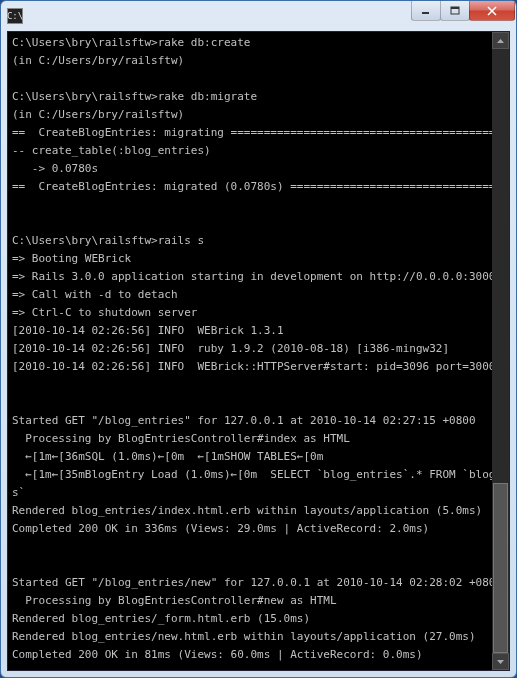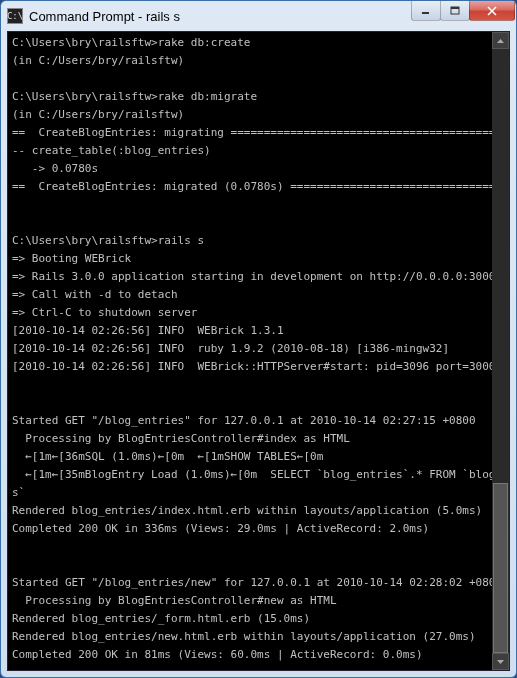--- a/index.html
+++ b/index.html
@@ -120,21 +120,20 @@
     background: #555;
     border: 1px solid #777;
   }
 </style>
 </head>
 <body>
 
 <div class="window">
   <div class="titlebar">
     <div class="title-icon">C:\</div>
-    <div class="title-text">Command Prompt - rails  s</div>
     <div class="controls">
       <div class="ctrl-btn">
         <svg width="10" height="10">
             <line x1="1" y1="7" x2="8" y2="7" stroke="#333" stroke-width="2"></line>
           </svg>
       </div>
       <div class="ctrl-btn">
         <svg width="10" height="10">
             <rect x="1" y="1" width="8" height="7" fill="none" stroke="#333" stroke-width="1"></rect>
             <line x1="1" y1="2" x2="9" y2="2" stroke="#333" stroke-width="2"></line>

